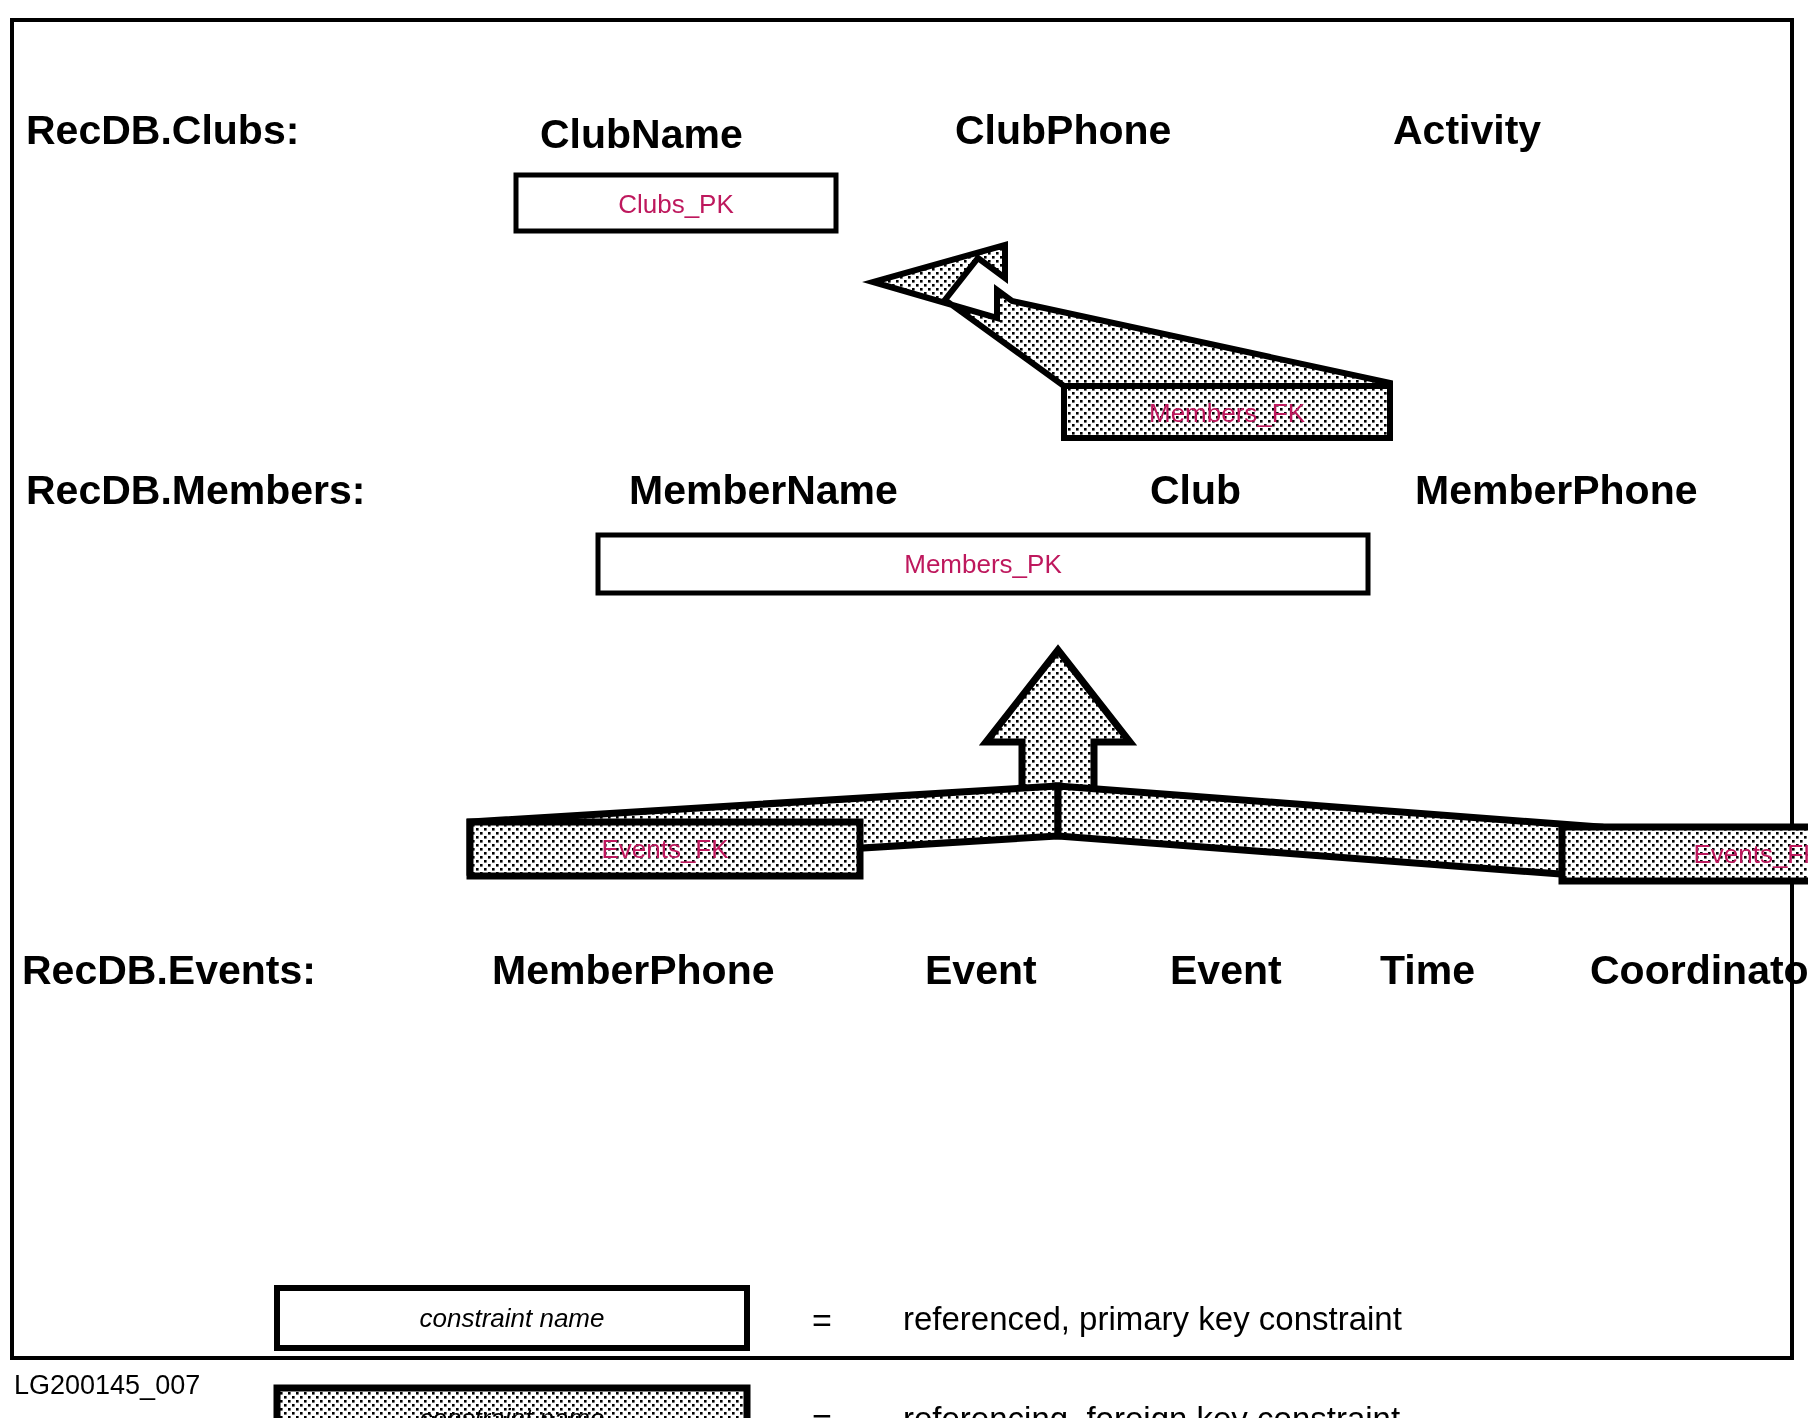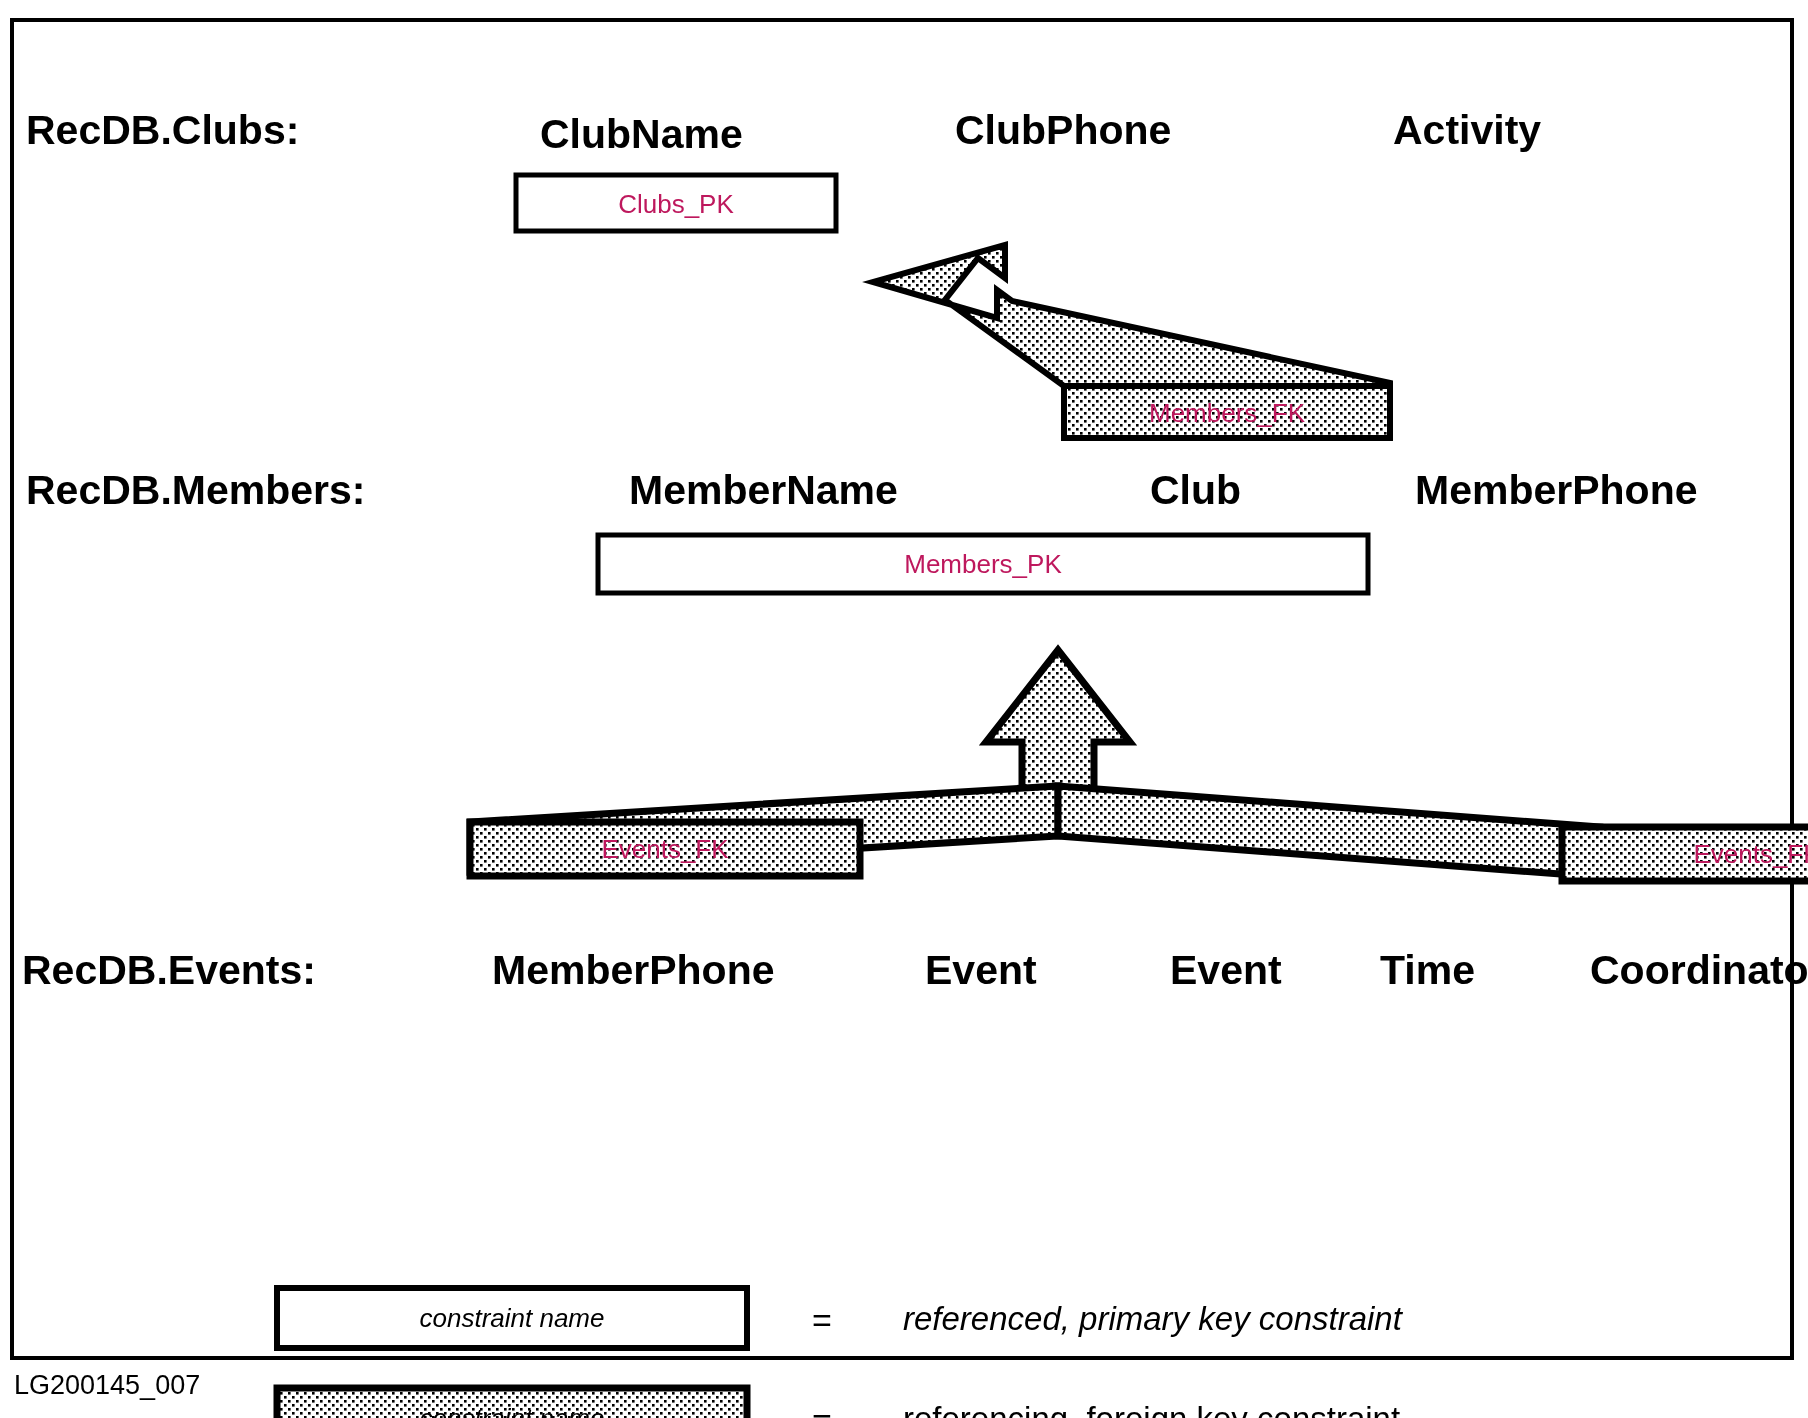--- a/index.html
+++ b/index.html
@@ -167,21 +167,21 @@
 
   <div class="row-label" style="left:22px; top:950px;">RecDB.Events:</div>
   <div class="col-name" style="left:492px; top:950px;">MemberPhone</div>
   <div class="col-name" style="left:925px; top:950px;">Event</div>
   <div class="col-name" style="left:1170px; top:950px;">Event</div>
   <div class="col-name" style="left:1380px; top:950px;">Time</div>
   <div class="col-name" style="left:1590px; top:950px;">Coordinator</div>
 
   <div class="legend-box-label" style="left:277px; top:1305px; width:470px;">constraint name</div>
   <div class="legend-eq" style="left:812px; top:1303px;">=</div>
-  <div class="legend-desc" style="left:903px; top:1302px;font-style:italic;">referenced, primary key constraint</div>
+  <div class="legend-desc" style="left:903px; top:1302px;">referenced, primary key constraint</div>
 
   <div class="legend-box-label" style="left:277px; top:1405px; width:470px;">constraint name</div>
   <div class="legend-eq" style="left:812px; top:1403px;">=</div>
   <div class="legend-desc" style="left:903px; top:1402px;">referencing, foreign key constraint</div>
 
   <div class="fig-id">LG200145_007</div>
 
 </div>
 
 </body></html>

